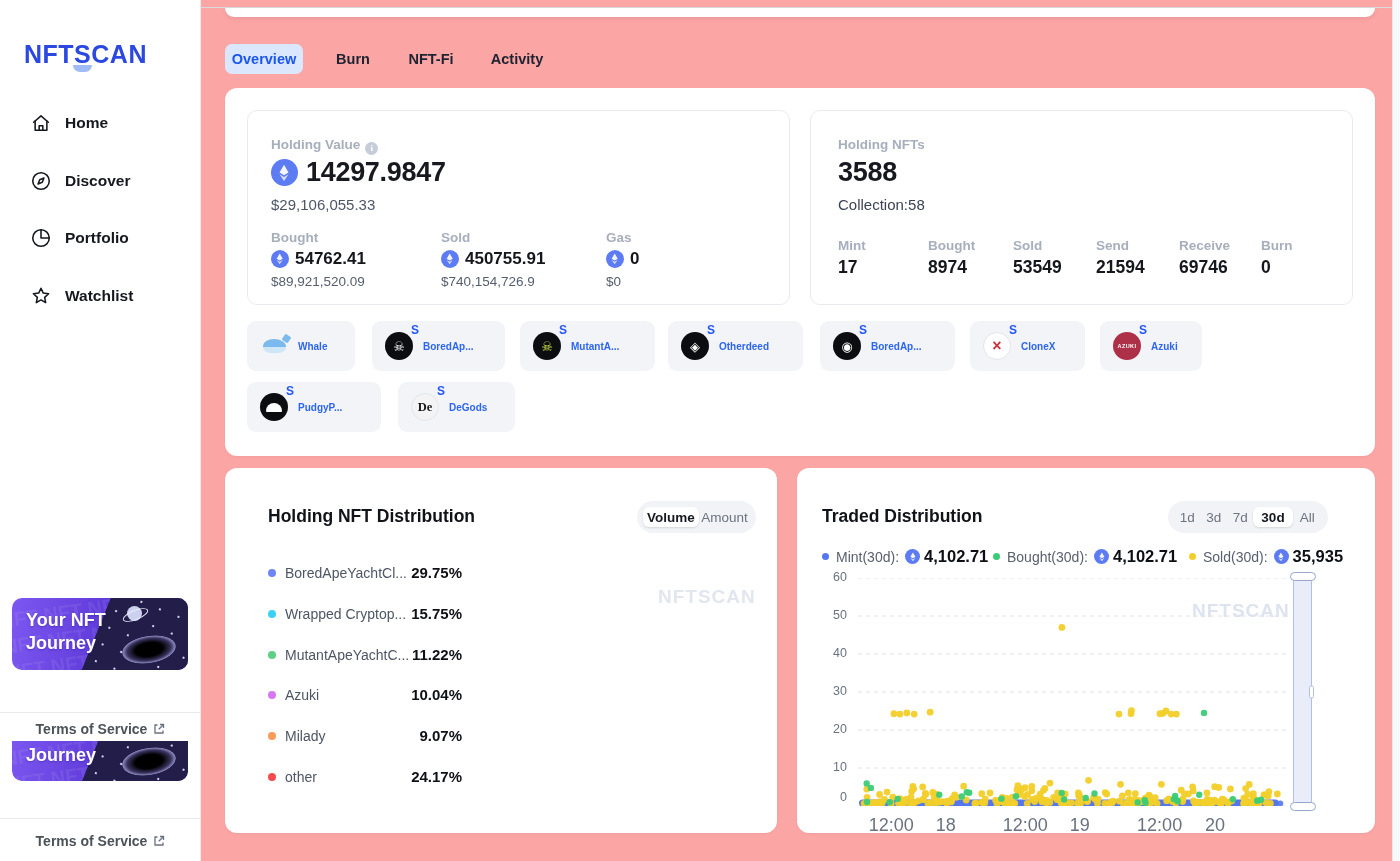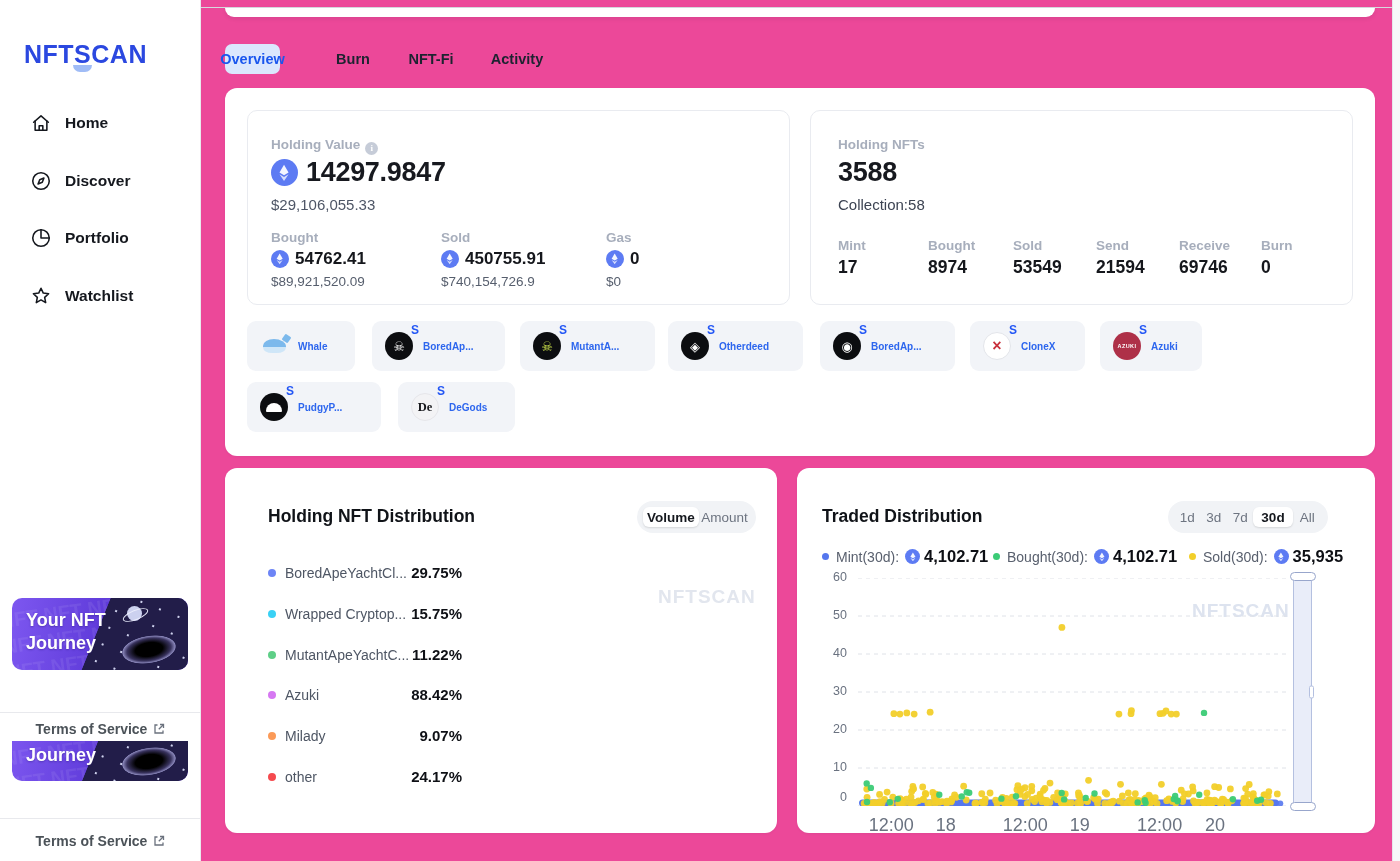--- a/index.html
+++ b/index.html
@@ -1,17 +1,17 @@
 <!DOCTYPE html>
 <html><head>
 <meta charset="utf-8">
 <style>
   *{box-sizing:border-box;margin:0;padding:0}
   html,body{background:#f4f5f8}
-  .page{position:relative;width:1400px;height:861px;background:#ec4899;overflow:hidden;
+  .page{position:relative;width:1400px;height:861px;background:#fca5a5;overflow:hidden;
         font-family:"Liberation Sans","DejaVu Sans",sans-serif;color:#15181e}
 
   
   .sidebar{position:absolute;left:0;top:0;width:201px;height:861px;background:#fff;border-right:1px solid #e9eaee;z-index:5}
   .logo{position:absolute;left:24px;top:40px;font-size:25px;font-weight:800;color:#2b48e0;letter-spacing:.5px;cursor:pointer}
   .logo .logo-s{position:relative;display:inline-block}
   .logo .logo-s::after{content:"";position:absolute;left:-1px;right:-1px;bottom:-3px;height:7px;background:#8fb0f5;border-radius:0 0 9px 9px;opacity:.85}
   .nav{position:absolute;left:30px;display:flex;align-items:center;gap:13px;font-size:15.5px;font-weight:700;color:#15181e;cursor:pointer}
   .nav svg{flex:none}
   .banner{position:absolute;left:12px;top:598px;width:176px;height:72px;border-radius:10px;overflow:hidden;cursor:pointer;
@@ -29,21 +29,21 @@
   .banner-clip .banner{position:absolute;left:0;top:-31px;border-radius:10px}
   .sep{position:absolute;left:0;width:201px;height:1px;background:#e8e9ed}
   .terms{position:absolute;width:201px;text-align:center;color:#4b5258;font-size:14px;font-weight:700;cursor:pointer;display:flex;align-items:center;justify-content:center;gap:6px}
 
   
   .topline{position:absolute;left:201px;top:7px;width:1199px;height:1px;background:#d6d9de}
   .topcard{position:absolute;left:225px;top:8px;width:1150px;height:9px;background:#fff;border-radius:0 0 10px 10px;box-shadow:0 2px 4px rgba(20,24,40,.08)}
   .win-scroll{position:absolute;right:0;top:0;width:8px;height:861px;background:#f7f8f9;border-left:1px solid #e6e8ec}
 
   .tab{position:absolute;top:44px;height:30px;display:flex;align-items:center;justify-content:center;font-size:14.5px;font-weight:700;color:#1d2330;cursor:pointer}
-  .tab-active{position:absolute;left:225px;top:44px;width:55px;height:30px;background:#dbe7fd;border-radius:7px;color:#1a56ee;font-weight:700;font-size:14.5px;
+  .tab-active{position:absolute;left:225px;top:44px;width:78px;height:30px;background:#dbe7fd;border-radius:7px;color:#1a56ee;font-weight:700;font-size:14.5px;
               display:flex;align-items:center;justify-content:center;cursor:pointer}
 
   .card{position:absolute;background:#fff;border-radius:12px;box-shadow:0 1px 3px rgba(25,30,50,.05)}
   .icard{position:absolute;border:1px solid #e9ebf0;border-radius:10px}
   .lab{position:absolute;color:#a7aebc;font-size:13.5px;font-weight:600}
   .big{position:absolute;display:flex;align-items:center;gap:8px;font-size:27px;font-weight:800;color:#17191f;letter-spacing:-.3px}
   .usd{position:absolute;font-size:15px;color:#4e5666}
   .subusd{position:absolute;font-size:13.5px;color:#565e6d}
   .statval{position:absolute;display:flex;align-items:center;gap:6px;font-size:17px;font-weight:800;color:#15171c}
   .nftstat{position:absolute;font-size:17.5px;font-weight:800;color:#15171c}
@@ -343,21 +343,21 @@
         <span class="leg-pct">15.75%</span>
     </div>
     <div class="leg-row" style="top:178px">
       <span class="dot8" style="background: rgb(94, 207, 135);"></span>
       <span class="leg-name">MutantApeYachtC...</span>
         <span class="leg-pct">11.22%</span>
     </div>
     <div class="leg-row" style="top:218px">
       <span class="dot8" style="background: rgb(214, 120, 242);"></span>
       <span class="leg-name">Azuki</span>
-        <span class="leg-pct">88.42%</span>
+        <span class="leg-pct">10.04%</span>
     </div>
     <div class="leg-row" style="top:259px">
       <span class="dot8" style="background: rgb(251, 154, 88);"></span>
       <span class="leg-name">Milady</span>
         <span class="leg-pct">9.07%</span>
     </div>
     <div class="leg-row" style="top:300px">
       <span class="dot8" style="background: rgb(245, 74, 78);"></span>
       <span class="leg-name">other</span>
         <span class="leg-pct">24.17%</span>

